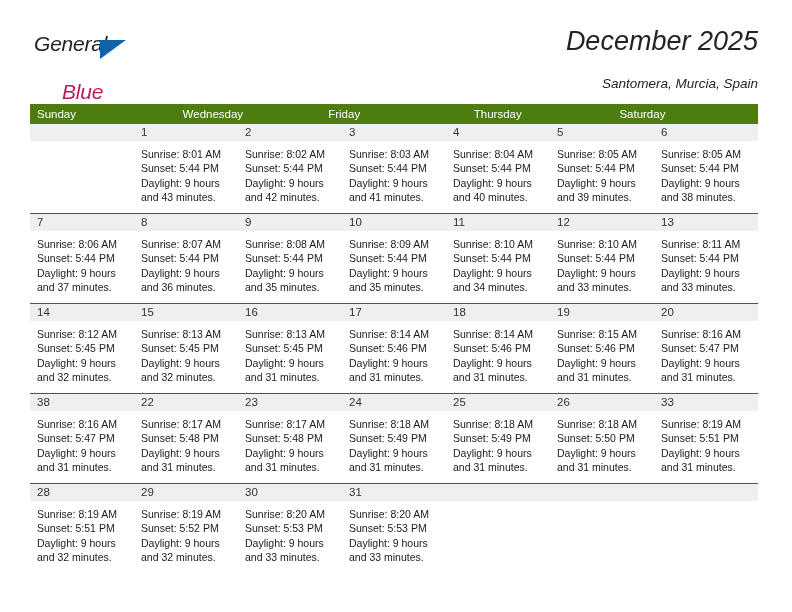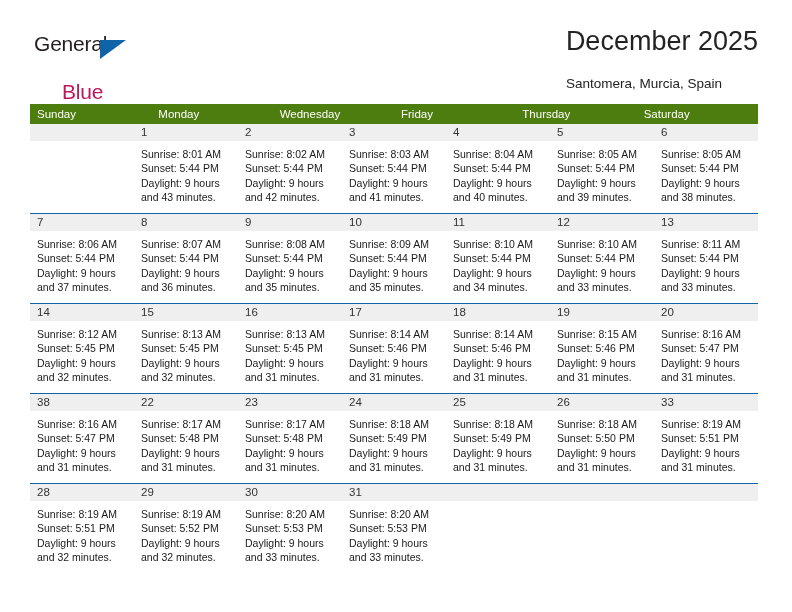--- a/index.html
+++ b/index.html
@@ -21,20 +21,21 @@
     box-sizing: border-box;
   }
 
   
   .header {
     position: absolute;
     left: 34px;
     top: 30px;
     right: 34px;
     height: 62px;
+    font-style: italic;
   }
   .brand {
     position: absolute;
     left: 0;
     top: 0;
     width: 240px;
     height: 62px;
   }
   .brand-general {
     position: absolute;
@@ -62,21 +63,21 @@
     width: 0;
     height: 0;
     border-left: 26px solid #1163a8;
     border-bottom: 19px solid transparent;
   }
 
   .titleblock {
     position: absolute;
     right: 0;
     top: -6px;
-    text-align: left;
+    text-align: right;
   }
   .cal-title {
     font-size: 27px;
     color: #232323;
     line-height: 34px;
     white-space: nowrap;
   }
   .cal-subtitle {
     font-size: 13.5px;
     color: #232323;
@@ -163,21 +164,20 @@
       <div class="cal-title">December 2025</div>
       <div class="cal-subtitle">Santomera, Murcia, Spain</div>
     </div>
 
   </div>
 
   <div class="calendar">
 
     <div class="weekhead">
       <div class="wh">Sunday</div>
-      <div class="wh">Monday</div>
       <div class="wh">Wednesday</div>
       <div class="wh">Friday</div>
       <div class="wh">Thursday</div>
       <div class="wh">Saturday</div>
     </div>
 
     <div id="weeks-container">
         <div class="week first">
           <div class="cell empty">
             <div class="daynum-band">

